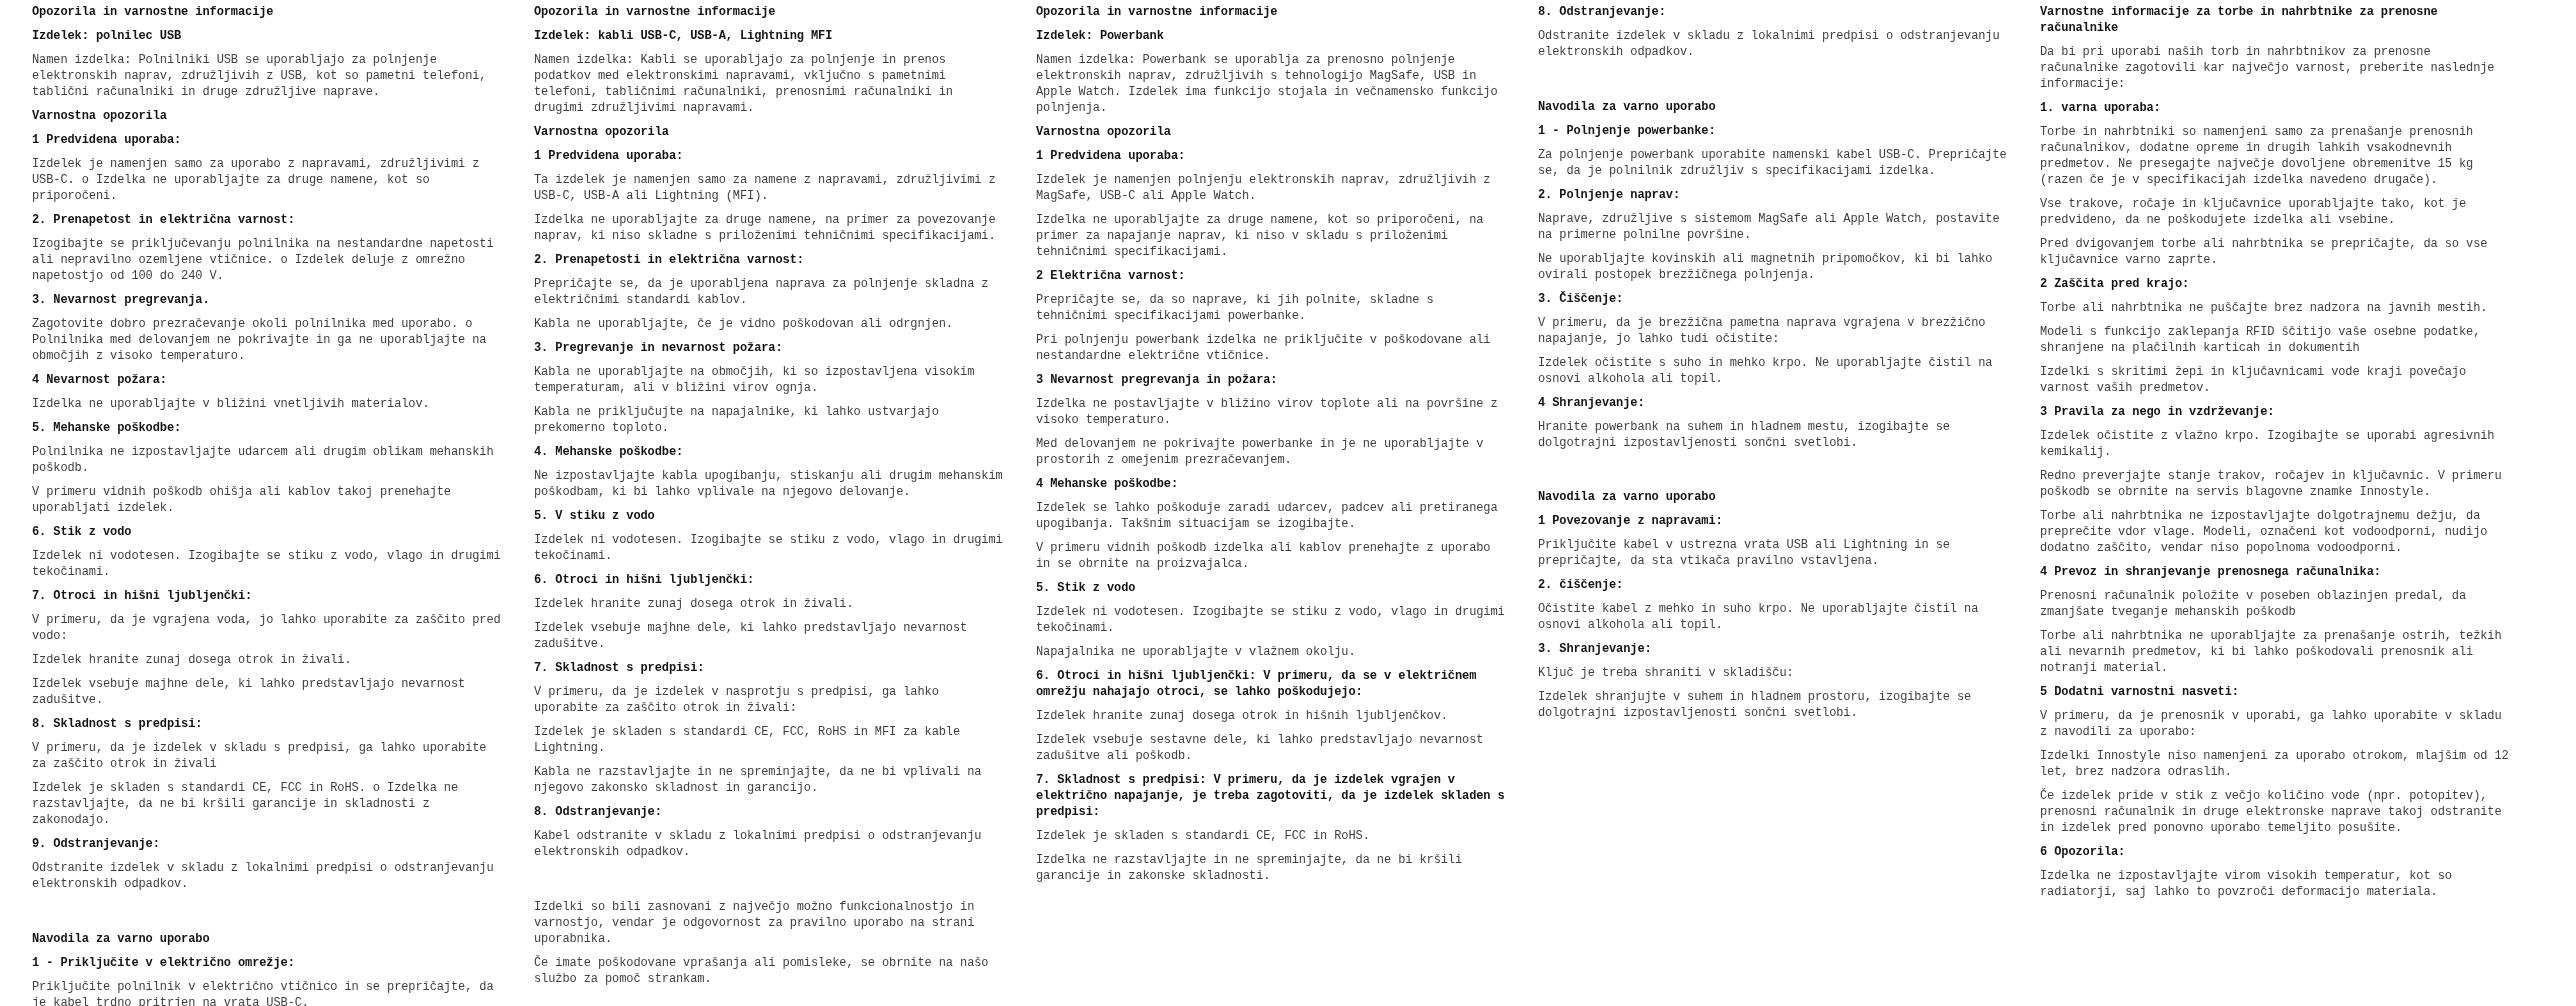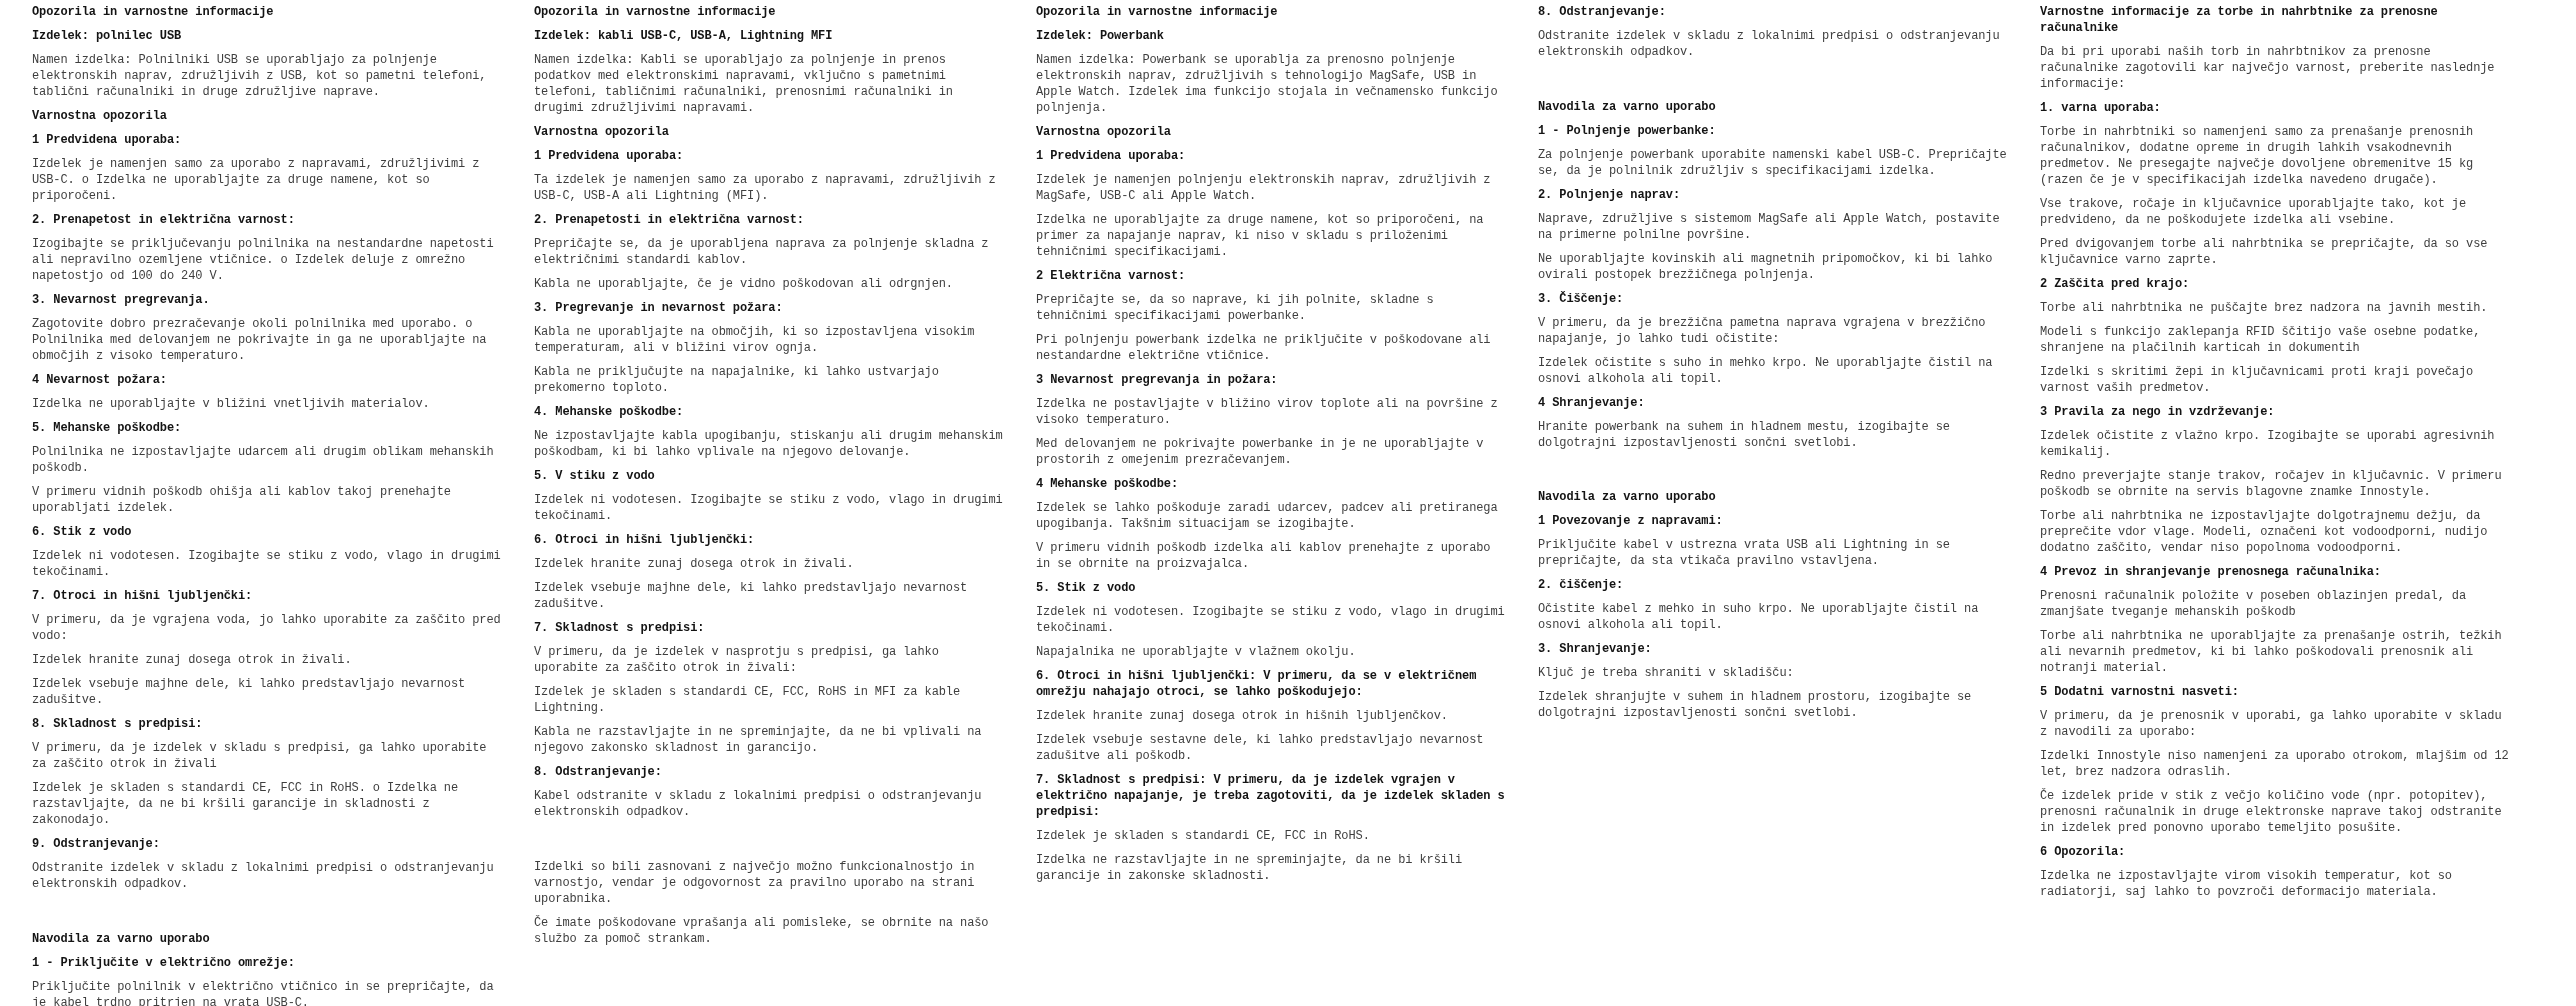--- a/index.html
+++ b/index.html
@@ -84,21 +84,22 @@
       <div class="h2">3. Shranjevanje:</div>
       <div class="p">Zaščitno napravo lahko shranite v skladišče, če je to potrebno</div>
       <div class="p">Izdelek shranjujte v suhem in hladnem prostoru, izogibajte se dolgotrajni izpostavljenosti sončni svetlobi.</div>
     </div>
     <div class="col">
       <div class="h1">Opozorila in varnostne informacije</div>
       <div class="h2">Izdelek: kabli USB-C, USB-A, Lightning MFI</div>
       <div class="p">Namen izdelka: Kabli se uporabljajo za polnjenje in prenos podatkov med elektronskimi napravami, vključno s pametnimi telefoni, tabličnimi računalniki, prenosnimi računalniki in drugimi združljivimi napravami.</div>
       <div class="h1">Varnostna opozorila</div>
       <div class="h2">1 Predvidena uporaba:</div>
-      <div class="p">Ta izdelek je namenjen samo za uporabo z napravami, združljivih z USB-C, USB-A ali Lightning (MFI).</div>
+      <div class="p">Ta izdelek je namenjen samo za namene z napravami, združljivimi z USB-C, USB-A ali Lightning (MFI).</div>
+      <div class="p">Izdelka ne uporabljajte za druge namene, na primer za povezovanje naprav, ki niso skladne s priloženimi tehničnimi specifikacijami.</div>
       <div class="h2">2. Prenapetosti in električna varnost:</div>
       <div class="p">Prepričajte se, da je uporabljena naprava za polnjenje skladna z električnimi standardi kablov.</div>
       <div class="p">Kabla ne uporabljajte, če je vidno poškodovan ali odrgnjen.</div>
       <div class="h2">3. Pregrevanje in nevarnost požara:</div>
       <div class="p">Kabla ne uporabljajte na območjih, ki so izpostavljena visokim temperaturam, ali v bližini virov ognja.</div>
       <div class="p">Kabla ne priključujte na napajalnike, ki lahko ustvarjajo prekomerno toploto.</div>
       <div class="h2">4. Mehanske poškodbe:</div>
       <div class="p">Ne izpostavljajte kabla upogibanju, stiskanju ali drugim mehanskim poškodbam, ki bi lahko vplivale na njegovo delovanje.</div>
       <div class="h2">5. V stiku z vodo</div>
       <div class="p">Izdelek ni vodotesen. Izogibajte se stiku z vodo, vlago in drugimi tekočinami.</div>
@@ -170,21 +171,21 @@
     <div class="col">
       <div class="h1">Varnostne informacije za torbe in nahrbtnike za prenosne računalnike</div>
       <div class="p">Da bi pri uporabi naših torb in nahrbtnikov za prenosne računalnike zagotovili kar največjo varnost, preberite naslednje informacije:</div>
       <div class="h2">1. varna uporaba:</div>
       <div class="p">Torbe in nahrbtniki so namenjeni samo za prenašanje prenosnih računalnikov, dodatne opreme in drugih lahkih vsakodnevnih predmetov. Ne presegajte največje dovoljene obremenitve 15 kg (razen če je v specifikacijah izdelka navedeno drugače).</div>
       <div class="p">Vse trakove, ročaje in ključavnice uporabljajte tako, kot je predvideno, da ne poškodujete izdelka ali vsebine.</div>
       <div class="p">Pred dvigovanjem torbe ali nahrbtnika se prepričajte, da so vse ključavnice varno zaprte.</div>
       <div class="h2">2 Zaščita pred krajo:</div>
       <div class="p">Torbe ali nahrbtnika ne puščajte brez nadzora na javnih mestih.</div>
       <div class="p">Modeli s funkcijo zaklepanja RFID ščitijo vaše osebne podatke, shranjene na plačilnih karticah in dokumentih</div>
-      <div class="p">Izdelki s skritimi žepi in ključavnicami proti kraji povečajo varnost vaših predmetov.</div>
+      <div class="p">Izdelki s skritimi žepi in ključavnicami vode kraji povečajo varnost vaših predmetov.</div>
       <div class="h2">3 Pravila za nego in vzdrževanje:</div>
       <div class="p">Izdelek očistite z vlažno krpo. Izogibajte se uporabi agresivnih kemikalij.</div>
       <div class="p">Redno preverjajte stanje trakov, ročajev in ključavnic. V primeru poškodb se obrnite na servis blagovne znamke Innostyle.</div>
       <div class="p">Torbe ali nahrbtnika ne izpostavljajte dolgotrajnemu dežju, da preprečite vdor vlage. Modeli, označeni kot vodoodporni, nudijo dodatno zaščito, vendar niso popolnoma vodoodporni.</div>
       <div class="h2">4 Prevoz in shranjevanje prenosnega računalnika:</div>
       <div class="p">Prenosni računalnik položite v poseben oblazinjen predal, da zmanjšate tveganje mehanskih poškodb</div>
       <div class="p">Torbe ali nahrbtnika ne uporabljajte za prenašanje ostrih, težkih ali nevarnih predmetov, ki bi lahko poškodovali prenosnik ali notranji material.</div>
       <div class="h2">5 Dodatni varnostni nasveti:</div>
       <div class="p">V primeru, da je prenosnik v uporabi, ga lahko uporabite v skladu z navodili za uporabo:</div>
       <div class="p">Izdelki Innostyle niso namenjeni za uporabo otrokom, mlajšim od 12 let, brez nadzora odraslih.</div>

